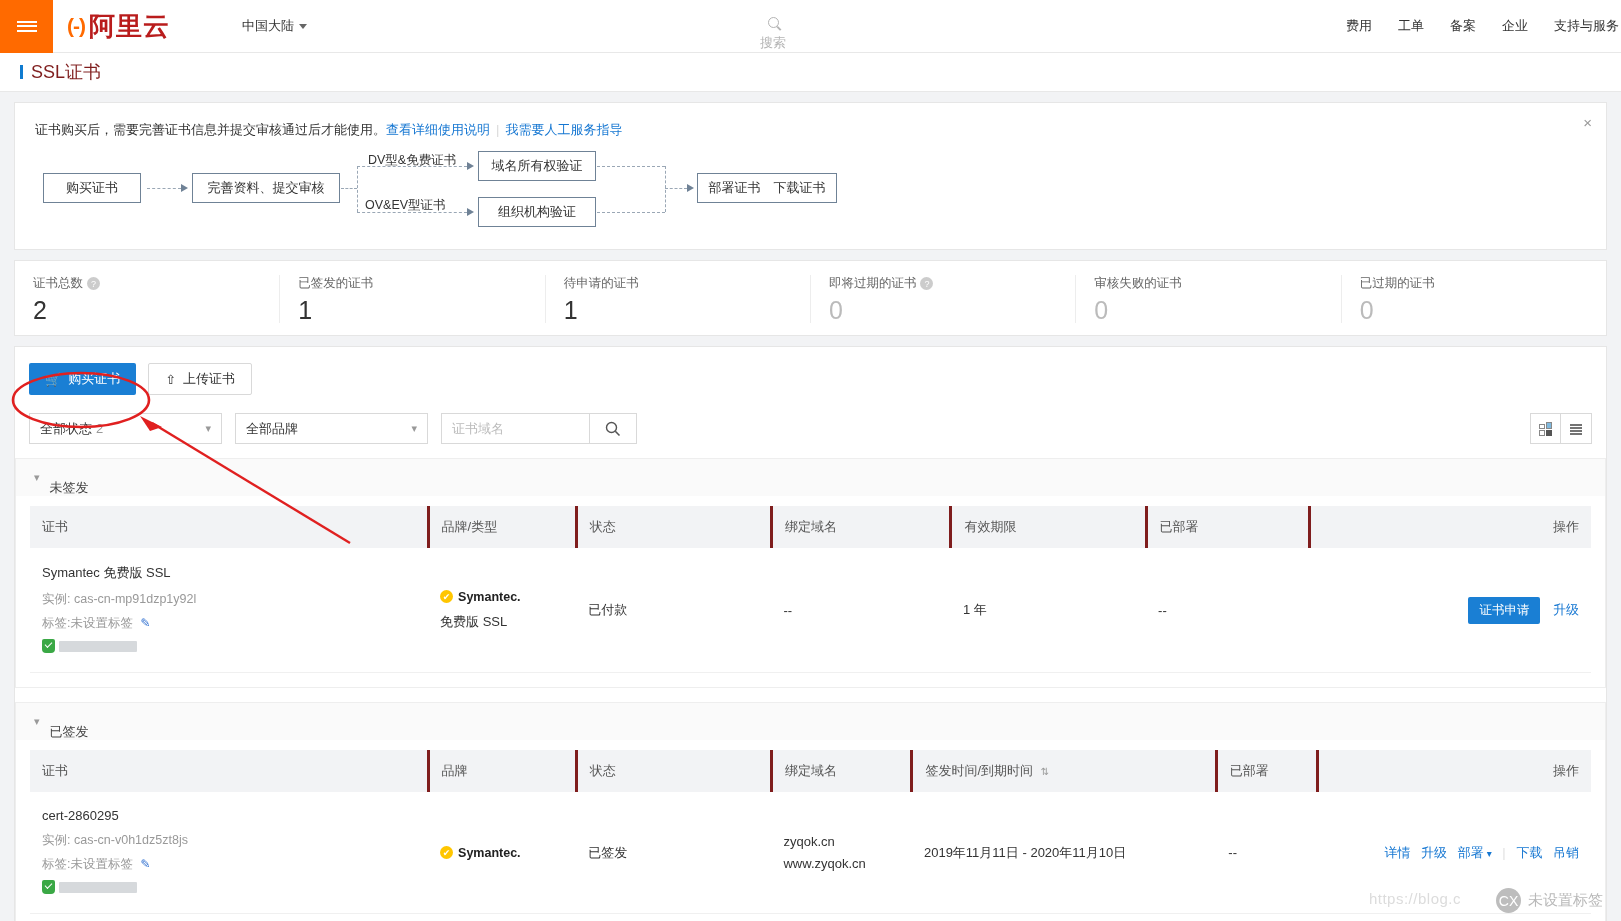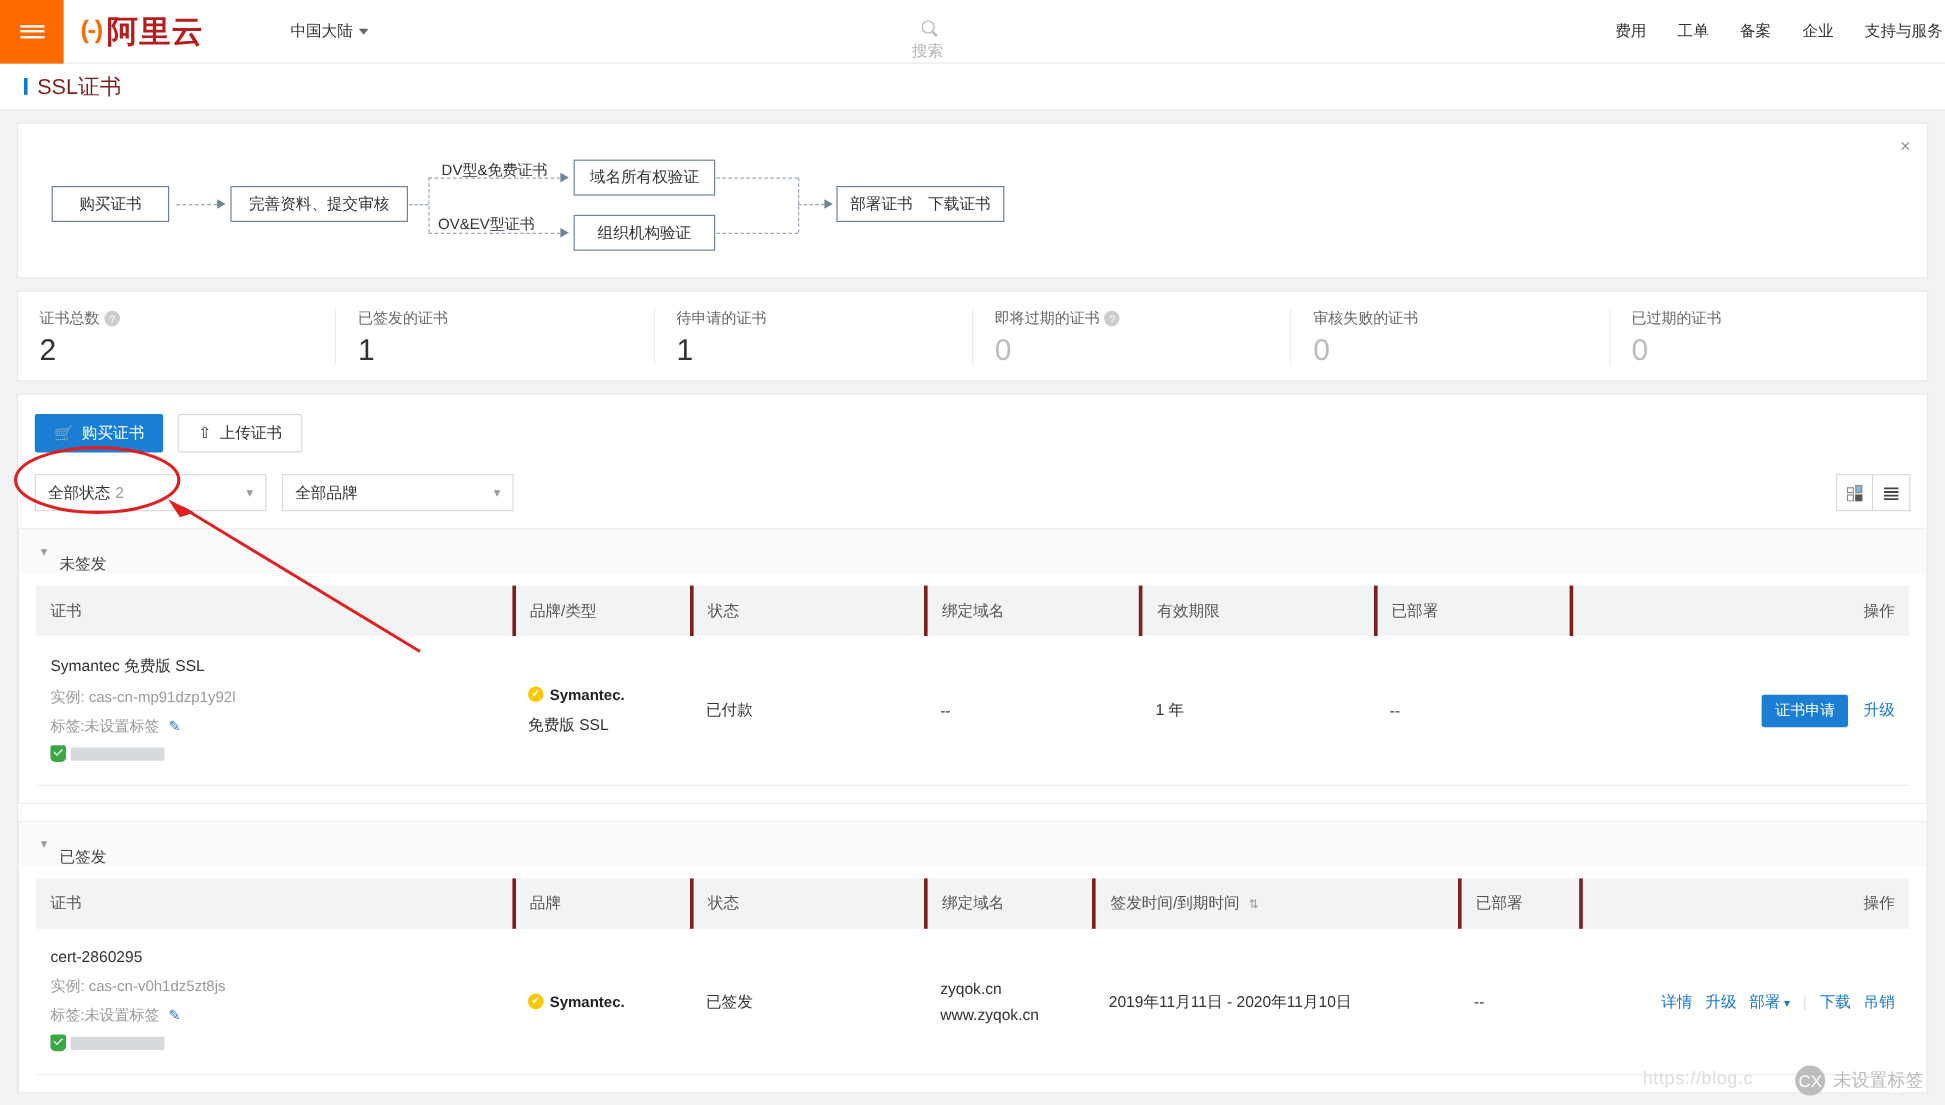--- a/index.html
+++ b/index.html
@@ -181,20 +181,23 @@
 
 <div class="pagetitle">
   <div class="bar"></div>
   <div class="txt">SSL证书</div>
 </div>
 
 <div class="content">
 
   <div class="card notice">
     <div class="notice-close">×</div>
+    <div class="notice-text">
+      <span>证书购买后，需要完善证书信息并提交审核通过后才能使用。</span><a class="lnk">查看详细使用说明</a><span class="notice-sep">|</span><a class="lnk">我需要人工服务指导</a>
+    </div>
 
     <div class="flow">
 
       <div class="fbox" style="left:8px;top:28px;width:98px;height:30px;">购买证书</div>
       <div class="dash-h" style="left:112px;top:43px;width:34px;"></div>
       <div class="arrow-r" style="left:146px;top:38.5px;"></div>
 
       <div class="fbox" style="left:157px;top:28px;width:148px;height:30px;">完善资料、提交审核</div>
 
       <div class="dash-h" style="left:306px;top:43px;width:16px;"></div>
@@ -273,20 +276,29 @@
 
       <div class="filterrow">
         <div class="sel">
           <span>全部状态</span>
           <span class="cnt">2</span>
           <span class="chev">▾</span>
         </div>
         <div class="sel">
           <span>全部品牌</span>
           <span class="chev">▾</span>
+        </div>
+        <div class="searchbox">
+          <input type="text" placeholder="证书域名" style="">
+          <div class="searchbtn">
+            <svg width="16" height="16" viewBox="0 0 16 16">
+              <circle cx="6.5" cy="6.5" r="5" fill="none" stroke="#555" stroke-width="1.4"></circle>
+              <line x1="10.3" y1="10.3" x2="14.5" y2="14.5" stroke="#555" stroke-width="1.6"></line>
+            </svg>
+          </div>
         </div>
         <div class="viewtoggle">
           <div class="vbtn">
             <svg width="14" height="14" viewBox="0 0 14 14">
               <rect x="0.5" y="2.5" width="5" height="4" fill="none" stroke="#888"></rect>
               <rect x="7.5" y="0.5" width="5" height="6" fill="#7fb8dd" stroke="#888"></rect>
               <rect x="0.5" y="8.5" width="5" height="5" fill="none" stroke="#888"></rect>
               <rect x="7.5" y="8.5" width="5" height="5" fill="#555" stroke="#555"></rect>
             </svg>
           </div>

